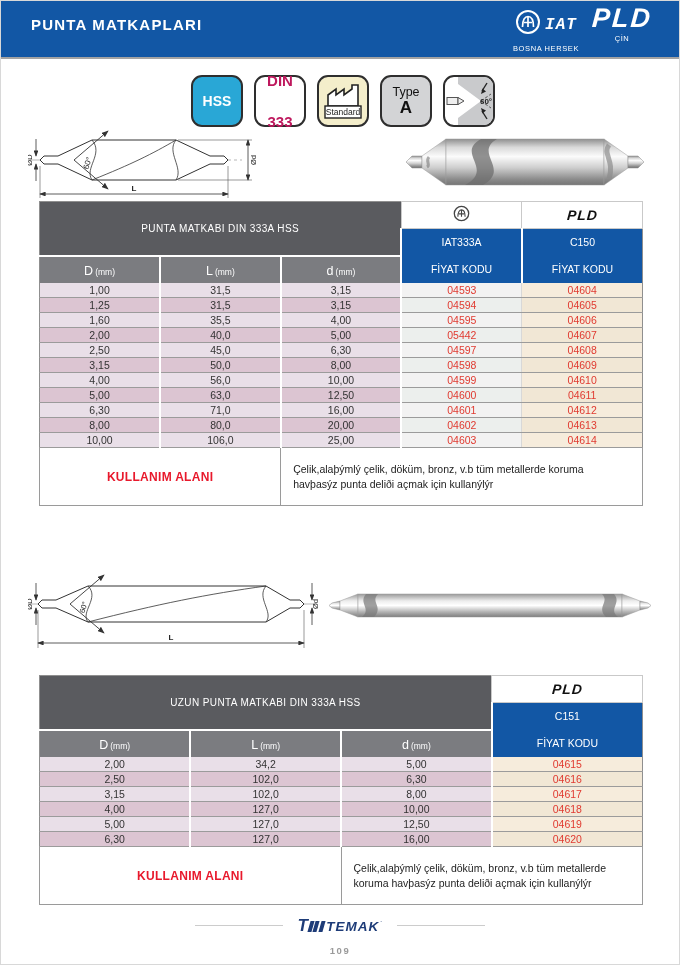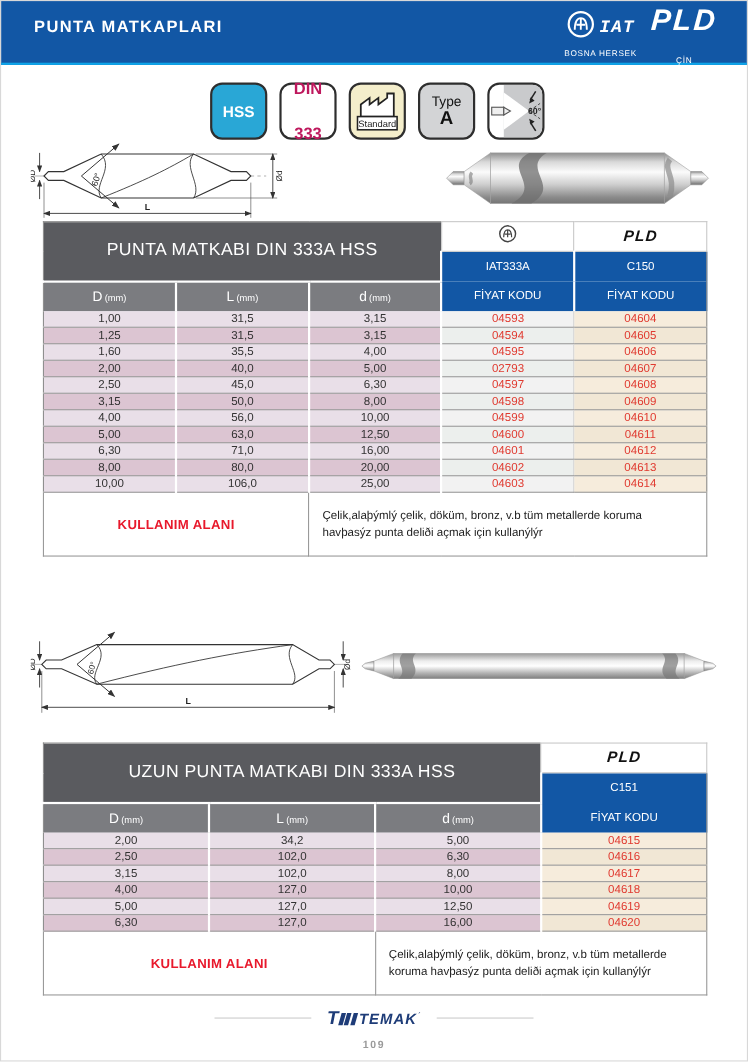--- a/index.html
+++ b/index.html
@@ -1,29 +1,29 @@
 <!DOCTYPE html>
 <html><head>
 <meta charset="utf-8">
 <style>
   * { margin:0; padding:0; box-sizing:border-box; }
   html,body { background:#e9e9e9; }
   body { font-family:"Liberation Sans", sans-serif; }
   .page { position:relative; width:680px; height:965px; margin:0 auto; background:#fff; overflow:hidden; border:1px solid #d8d8d8; }
 
   
-  .hdr { position:absolute; top:0; left:0; width:100%; height:58px; background:#1257a5; border-bottom:2px solid #0ea5e9; }
+  .hdr { position:absolute; top:0; left:0; width:100%; height:58px; background:#1257a5; border-bottom:2px solid #a3a3a3; }
   .hdr-title { position:absolute; left:30px; top:15px; color:#fff; font-size:15px; font-weight:bold; letter-spacing:1.2px; }
   .brand-iat { position:absolute; right:100px; top:8px; text-align:center; color:#fff; }
   .brand-iat .row { display:flex; align-items:center; gap:4px; justify-content:center;font-family:Liberation Mono, monospace; }
   .brand-iat .iat-txt { font-size:16px; font-weight:bold; font-style:italic; letter-spacing:1px; }
   .brand-country { font-size:7.5px; color:#fff; letter-spacing:0.6px; margin-top:4px; }
   .brand-pld { position:absolute; right:22px; top:2px; text-align:center; color:#fff; width:70px; }
   .brand-pld .pld-txt { font-size:27px; font-weight:bold; font-style:italic; letter-spacing:2px; transform:skewX(-4deg); display:inline-block; }
-  .brand-pld .brand-country { margin-top:16px; }
+  .brand-pld .brand-country { margin-top:0px; }
 
   
   .badges { position:absolute; top:74px; left:190px; display:flex; gap:11px; }
   .badge { width:52px; height:52px; border:2px solid #2e2e2e; border-radius:11px; background:#fff;
            display:flex; flex-direction:column; align-items:center; justify-content:center; }
   .badge-hss { background:#29a7d6; color:#fff; font-weight:bold; font-size:14px; }
   .badge-din { color:#be185d; font-weight:bold; font-size:15px; line-height:1.15; text-align:center;gap:24px; }
   .badge-type { background:#d3d4d6; color:#111; text-align:center; line-height:1.0; }
   .badge-type .t1 { font-size:12.5px; }
   .badge-type .t2 { font-size:17px; font-weight:bold; }
@@ -35,21 +35,21 @@
   .photo1   { position:absolute; top:126px; left:402px; width:244px; height:72px; }
   .drawing2 { position:absolute; top:557px; left:27px; width:292px; height:97px; }
   .photo2   { position:absolute; top:576px; left:327px; width:324px; height:58px; }
   svg text { font-family:"Liberation Sans", sans-serif; fill:#222; }
 
   
   .tbl-wrap1 { position:absolute; top:200px; left:38px; width:604px; }
   .tbl-wrap2 { position:absolute; top:674px; left:38px; width:604px; }
   table { border-collapse:collapse; width:100%; table-layout:fixed; }
   th, td { font-weight:normal; text-align:center; vertical-align:middle; }
-  .t-title { background:#5a5b5f; color:#fff; font-size:16px; letter-spacing:0.4px; }
+  .t-title { background:#5a5b5f; color:#fff; font-size:10px; letter-spacing:0.4px; }
   .white-cell { background:#fff; border:1px solid #c9c9c9; height:27px; }
   .white-cell .pld-small { font-size:14px; font-weight:bold; font-style:italic; letter-spacing:1px; color:#111; display:inline-block; transform:skewX(-4deg); }
   .blue-cell { background:#1257a5; color:#fff; font-size:10.5px; height:27px; border-left:2px solid #fff; }
   .gray-label { background:#7b7c80; color:#fff; height:27px; border-left:2px solid #fff; border-top:2px solid #fff; }
   .gray-label:first-child, .blue-cell.no-left { border-left:none; }
   .gray-label .sym { font-size:12.5px; }
   .gray-label .unit { font-size:8.5px; margin-left:2px; }
   tbody.data td { height:15px; font-size:10.5px; color:#333; border-bottom:1px solid #9b9b9b; }
   td.dim { border-right:2px solid #fff; }
   tbody.data tr:nth-child(odd) td.dim { background:#e9dfe8; }
@@ -253,21 +253,21 @@
             <td class="dim">1,60</td>
             <td class="dim">35,5</td>
             <td class="dim">4,00</td>
             <td class="code-a">04595</td>
             <td class="code-b">04606</td>
           </tr>
           <tr>
             <td class="dim">2,00</td>
             <td class="dim">40,0</td>
             <td class="dim">5,00</td>
-            <td class="code-a">02793</td>
+            <td class="code-a">05442</td>
             <td class="code-b">04607</td>
           </tr>
           <tr>
             <td class="dim">2,50</td>
             <td class="dim">45,0</td>
             <td class="dim">6,30</td>
             <td class="code-a">04597</td>
             <td class="code-b">04608</td>
           </tr>
           <tr>

